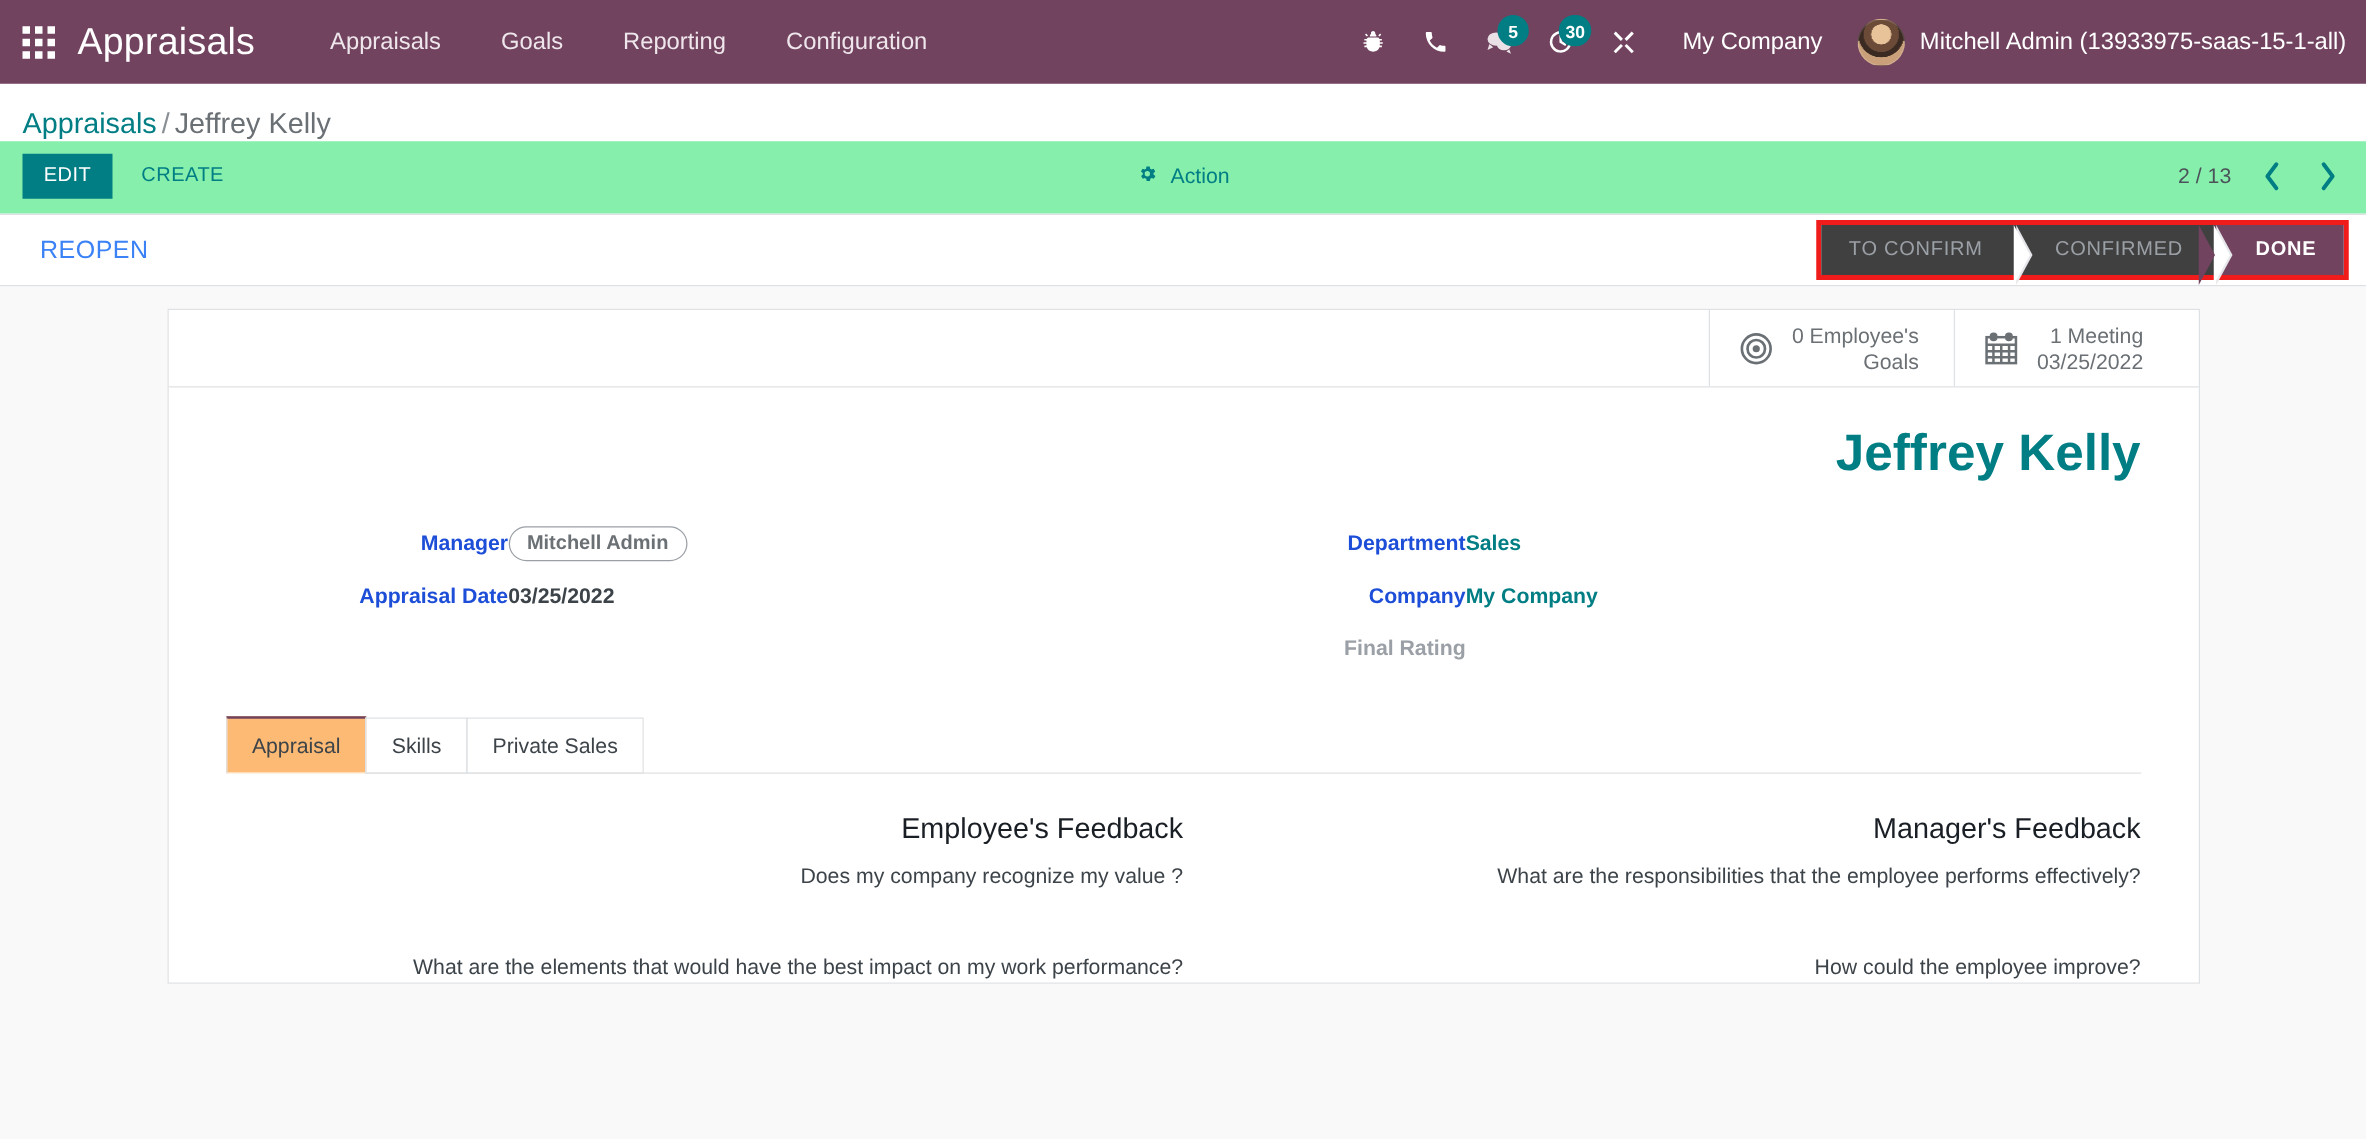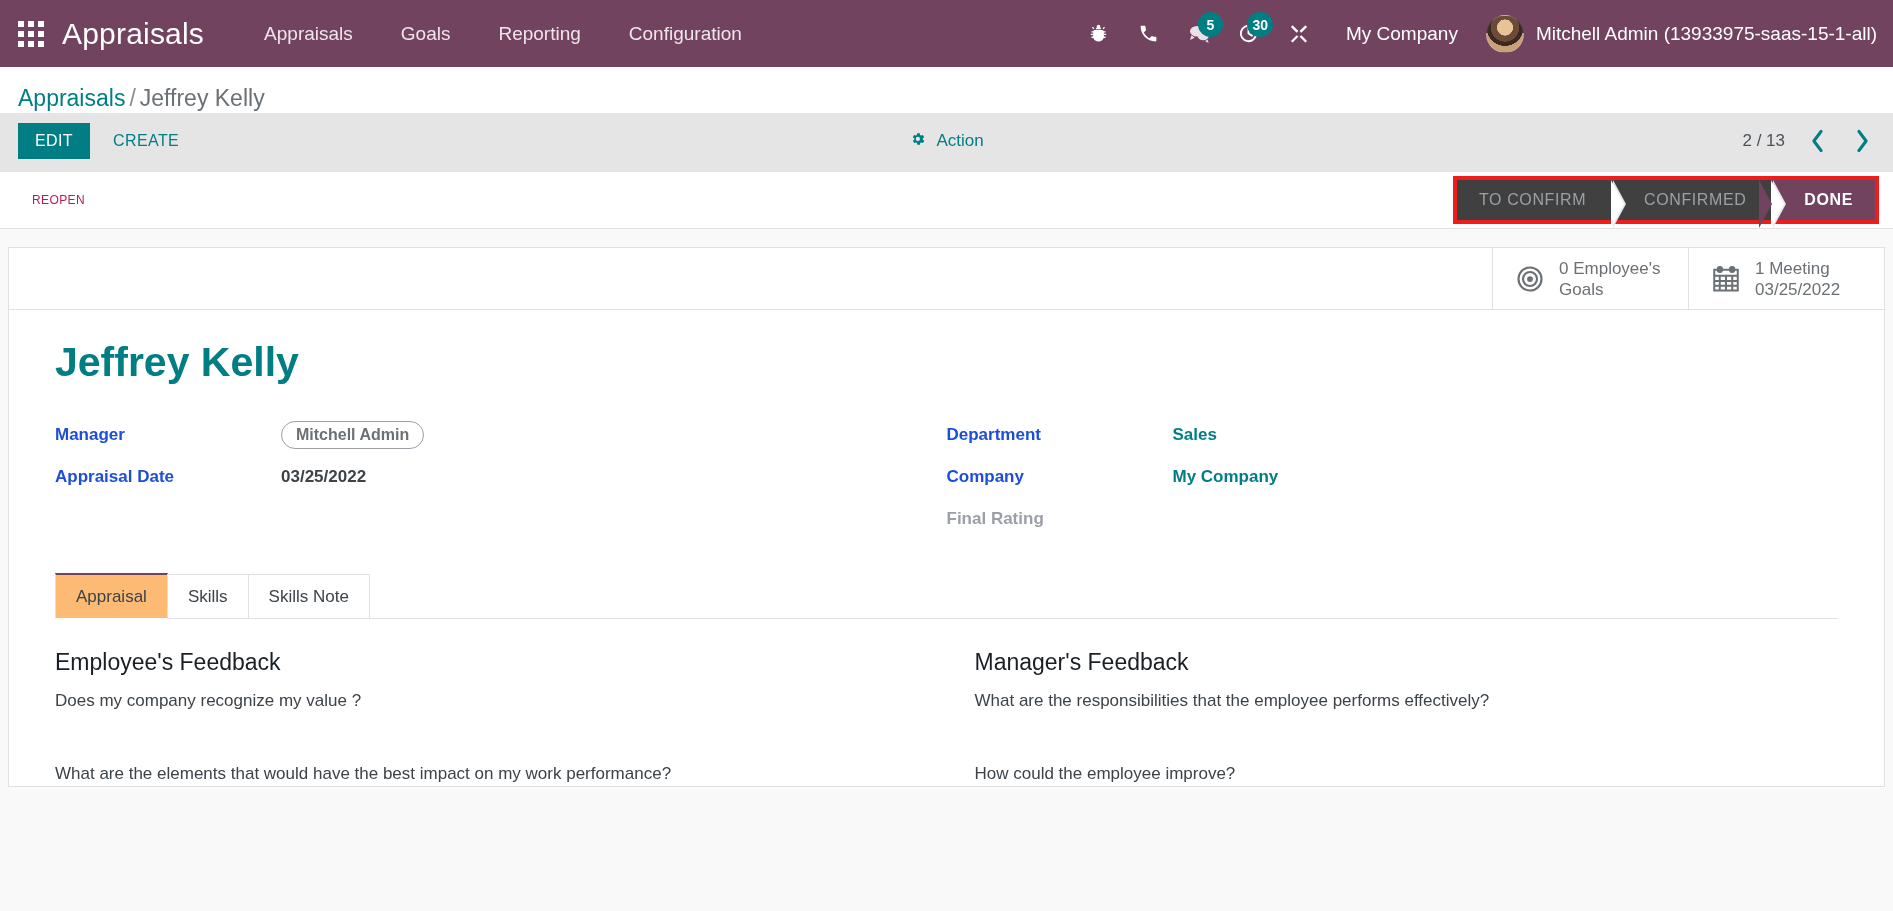--- a/index.html
+++ b/index.html
@@ -79,21 +79,21 @@
   .cp-breadcrumb {
     background: #fff;
     padding: 16px 18px 0 18px;
   }
   .bc-text { font-size: 23px; line-height: 30px; }
   .bc-root { color: #017e84; cursor: pointer; }
   .bc-sep { color: #8a8f94; margin: 0 4px; }
   .bc-current { color: #6b7075; }
 
   .cp-buttons {
-    background: #e5e5e5;
+    background: #86efac;
     display: flex; align-items: center;
     padding: 10px 18px 12px 18px;
     position: relative;
   }
   .btn-edit {
     background: #017e84; color: #fff; border: none;
     font-size: 16px; font-weight: 400; letter-spacing: .4px;
     padding: 9px 17px; cursor: pointer; border-radius: 0;
     font-family: inherit;
   }
@@ -121,22 +121,22 @@
   .statusbar-row {
     background: #fff;
     border-top: 1px solid #dfe2e5;
     border-bottom: 1px solid #dfe2e5;
     height: 58px;
     display: flex; align-items: center;
     padding: 0 18px;
     position: relative;
   }
   .btn-reopen {
-    background: transparent; border: none; color: #be185d;
-    font-size: 12px; letter-spacing: .4px; cursor: pointer;
+    background: transparent; border: none; color: #3b82f6;
+    font-size: 20px; letter-spacing: .4px; cursor: pointer;
     font-family: inherit; padding: 8px 14px;
   }
   .status-highlight {
     margin-left: auto;
     border: 4px solid #f01c1c;
     display: flex; align-items: stretch;
     height: 48px;
     background: #fff;
     margin-right: -4px;
   }
@@ -181,24 +181,25 @@
   }
 
   
   .content-area {
     background: #f9f9f9;
     padding: 18px 0 0 0;
     height: calc(911px - 67px - 46px - 62px - 58px);
     overflow: hidden;
   }
   .sheet {
-    width: 1877px;
+    width: 1626px;
     margin: 0 auto;
     background: #fff;
     border: 1px solid #dfe2e5;
+    text-align: right;
   }
   .smart-row {
     display: flex; justify-content: flex-end;
     border-bottom: 1px solid #dfe2e5;
     height: 62px;
   }
   .smart-btn {
     display: flex; align-items: center; gap: 14px;
     padding: 0 22px;
     border-left: 1px solid #dfe2e5;
@@ -456,21 +457,21 @@
             <span class="lbl muted">Final Rating</span>
             <span class="val"></span>
           </div>
         </div>
       </div>
 
       <div class="notebook">
         <div class="tabs">
           <div class="tab active">Appraisal</div>
           <div class="tab">Skills</div>
-          <div class="tab">Skills Note</div>
+          <div class="tab">Private Sales</div>
         </div>
 
         <div class="tab-panel">
           <div>
             <div class="fb-title">Employee's Feedback</div>
             <div class="fb-q">Does my company recognize my value ?</div>
             <div class="fb-gap"></div>
             <div class="fb-q">What are the elements that would have the best impact on my work performance?</div>
           </div>
           <div class="fb-col-right">

